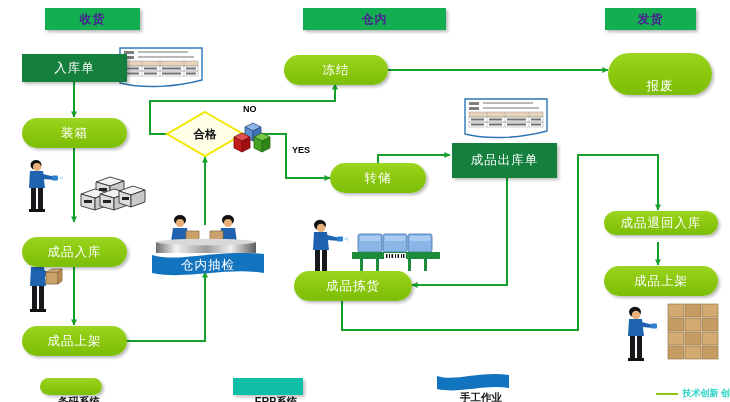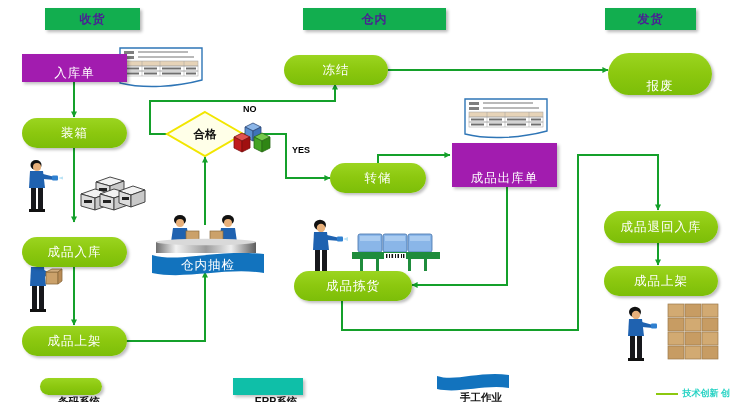--- a/index.html
+++ b/index.html
@@ -12,22 +12,22 @@
        font-size:12px;display:flex;align-items:center;justify-content:center;
        box-shadow:2px 2px 3px rgba(0,0,0,.28);letter-spacing:1px;}
 
   
   .node{position:absolute;display:flex;align-items:center;justify-content:center;
         color:#ffffff;font-size:12.5px;border-radius:999px;
         background:linear-gradient(180deg,#9BD520 0%,#8CC80F 48%,#7CBE08 100%);
         box-shadow:2px 2px 3px rgba(0,0,0,.26);letter-spacing:1px;}
 
   
-  .erp{position:absolute;display:flex;align-items:flex-end;justify-content:center;
-       color:#ffffff;font-size:12.5px;background:#a21caf;
+  .erp{position:absolute;display:flex;align-items:center;justify-content:center;
+       color:#ffffff;font-size:12.5px;background:#15803d;
        box-shadow:2px 2px 3px rgba(0,0,0,.26);letter-spacing:1px;}
 
   
   .ribbon{position:absolute;display:flex;align-items:center;justify-content:center;
           color:#ffffff;font-size:12.5px;letter-spacing:1px;z-index:4;}
   .ribbon .rb-svg{position:absolute;left:0;top:0;width:100%;height:100%;}
   .ribbon .rb-txt{position:relative;z-index:2;}
 
   
   .diamond{position:absolute;}
@@ -331,21 +331,21 @@
   <div class="diamond" style="left:165px;top:110px;width:80px;height:48px;">
     <svg viewBox="0 0 80 48" style="width:80px;height:48px;" xmlns="http://www.w3.org/2000/svg">
       <polygon points="40,2 78,24 40,46 2,24" fill="#FFFFE8" stroke="#F2E600" stroke-width="2"></polygon>
     </svg>
     <div class="dm-txt">合格</div>
   </div>
 
   <div class="erp" style="left:22px;top:54px;width:105px;height:28px;">
     <span>入库单</span>
   </div>
-  <div class="erp" style="left:452px;top:143px;width:105px;height:44px;">
+  <div class="erp" style="left:452px;top:143px;width:105px;height:35px;">
     <span>成品出库单</span>
   </div>
 
   <div class="node" style="left:22px;top:118px;width:105px;height:30px;">
     <span>装箱</span>
   </div>
   <div class="node" style="left:22px;top:237px;width:105px;height:30px;">
     <span>成品入库</span>
   </div>
   <div class="node" style="left:22px;top:326px;width:105px;height:30px;">
@@ -356,21 +356,21 @@
   </div>
   <div class="node" style="left:608px;top:53px;width:104px;height:42px;align-items:flex-end;">
     <span>报废</span>
   </div>
   <div class="node" style="left:330px;top:163px;width:96px;height:30px;">
     <span>转储</span>
   </div>
   <div class="node" style="left:294px;top:271px;width:118px;height:30px;">
     <span>成品拣货</span>
   </div>
-  <div class="node" style="left:604px;top:211px;width:114px;height:32px;">
+  <div class="node" style="left:604px;top:211px;width:114px;height:24px;">
     <span>成品退回入库</span>
   </div>
   <div class="node" style="left:604px;top:266px;width:114px;height:30px;">
     <span>成品上架</span>
   </div>
 
   <div class="ribbon" style="left:152px;top:253px;width:112px;height:24px;">
     <svg class="rb-svg" viewBox="0 0 112 24" preserveAspectRatio="none" xmlns="http://www.w3.org/2000/svg">
       <path d="M0,2 C28,10 62,-4 112,1 L112,20 C74,14 34,27 0,20 Z" fill="#1273BE"></path>
     </svg>

